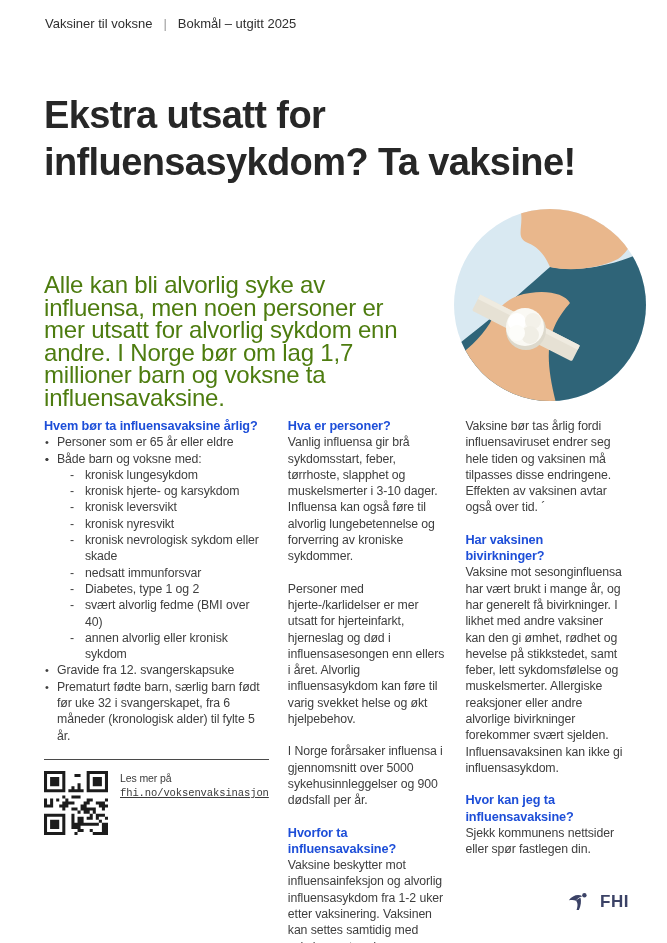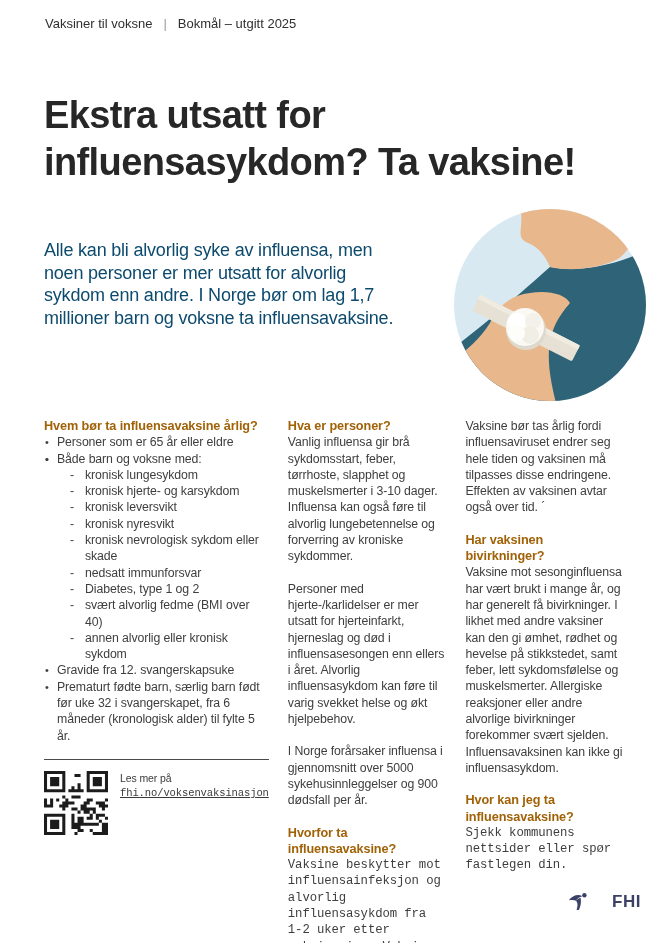--- a/index.html
+++ b/index.html
@@ -14,49 +14,49 @@
     font-size:13px;color:#2f2f2f;letter-spacing:0;
   }
   .meta .sep{color:#9a9a9a;font-weight:400;}
   
   .title{
     position:absolute;top:92px;left:44px;width:580px;
     font-size:38px;line-height:47px;font-weight:700;color:#272727;letter-spacing:-0.6px;
   }
   
   .intro{
-    position:absolute;top:221px;left:44px;width:360px;
-    font-size:18px;line-height:22.5px;color:#0c4a6e;letter-spacing:-0.2px;
+    position:absolute;top:250px;left:44px;width:360px;
+    font-size:24px;line-height:22.5px;color:#4d7c0f;letter-spacing:-0.2px;
   }
   
   .illus{position:absolute;top:209px;left:454px;width:192px;height:192px;}
   .illus svg{display:block;width:192px;height:192px;}
   
   .cols{
     position:absolute;top:418px;left:44px;width:580px;
     display:flex;gap:19px;
   }
   .col{flex:1;font-size:12.3px;line-height:16.3px;letter-spacing:-0.1px;color:#3e3e3e;}
-  .col h3{font-size:12.7px;line-height:16.3px;font-weight:700;color:#a16207;margin:0;letter-spacing:-0.1px;}
+  .col h3{font-size:12.7px;line-height:16.3px;font-weight:700;color:#1d4ed8;margin:0;letter-spacing:-0.1px;}
   .col p{margin:0 0 16px 0;}
-  .col .sec:last-child p:last-child{margin-bottom:0;font-family:Liberation Mono, monospace;}
+  .col .sec:last-child p:last-child{margin-bottom:0;}
   ul{list-style:none;margin:0;padding:0;}
   .l1>li{position:relative;padding-left:13px;}
   .m1{position:absolute;left:1px;top:0;font-size:11px;}
   .l2>li{position:relative;padding-left:28px;}
   .m2{position:absolute;left:13px;top:0;}
   
   .divider{border:none;border-top:1.4px solid #4a4a4a;margin:15px 0 11px 0;width:100%;}
   .qrrow{display:flex;gap:12px;}
   .qr svg{display:block;width:64px;height:64px;}
   .qrcap{font-size:10.5px;line-height:14px;color:#3a3a3a;padding-bottom:3px;}
   .qrcap a{color:#3a3a3a;text-decoration:underline;font-family:Liberation Mono, monospace;}
   
   .fhi{
-    position:absolute;left:568px;top:891px;display:flex;align-items:center;gap:20px;color:#3b4266;
+    position:absolute;left:568px;top:891px;display:flex;align-items:center;gap:8px;color:#3b4266;
   }
   .fhi .logotext{font-size:17px;font-weight:700;letter-spacing:0.5px;color:#3b4266;}
   .fhi svg{display:block;}
 </style>
 </head>
 <body>
 
 <div class="page">
 
   <div class="meta">

